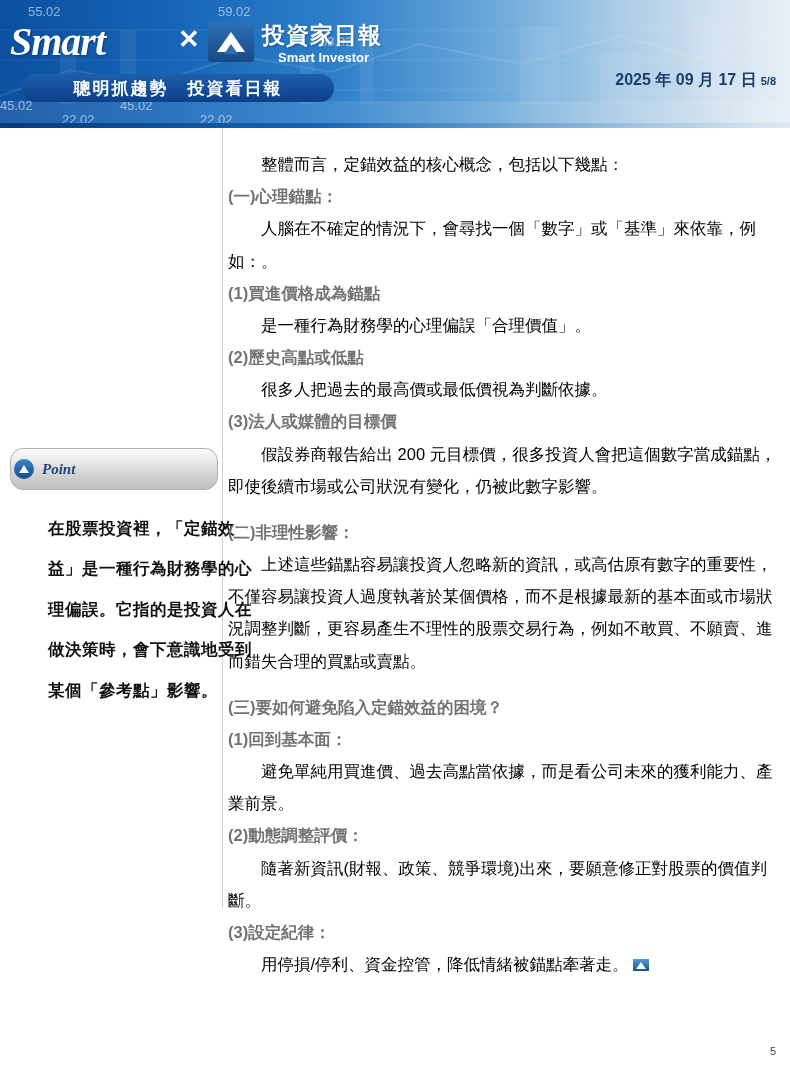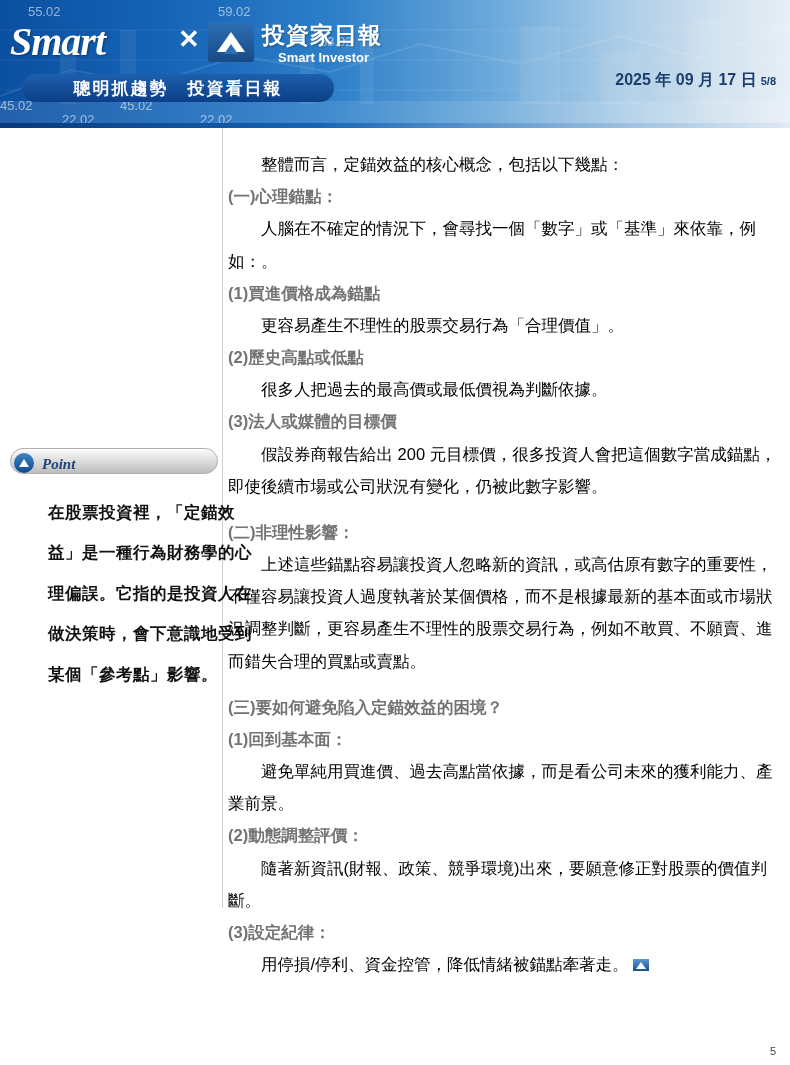--- a/index.html
+++ b/index.html
@@ -154,26 +154,26 @@
   
   .point-box {
     position: absolute;
     left: 10px;
     top: 320px;
     width: 210px;
   }
   .point-pill {
     position: relative;
     width: 208px;
-    height: 26px;
+    height: 42px;
     border-radius: 13px;
     background: linear-gradient(180deg,#fdfdfd,#d9d9d9 55%,#bdbdbd);
     border: 1px solid #b0b0b0;
     display: flex;
-    align-items: flex-end;
+    align-items: center;
   }
   .point-pill .circ {
     width: 20px; height: 20px;
     border-radius: 50%;
     margin-left: 3px;
     background: linear-gradient(180deg,#3b86c9,#14498c);
     position: relative;
     flex: none;
   }
   .point-pill .circ::after {
@@ -319,21 +319,21 @@
   </div>
 
   <div class="article">
 
     <p class="p-indent">整體而言，定錨效益的核心概念，包括以下幾點：</p>
 
     <p class="h-blue">(一)心理錨點：</p>
     <p class="p-indent">人腦在不確定的情況下，會尋找一個「數字」或「基準」來依靠，例如：。</p>
 
     <p class="h-blue">(1)買進價格成為錨點</p>
-    <p class="p-indent">更容易產生不理性的股票交易行為「合理價值」。</p>
+    <p class="p-indent">是一種行為財務學的心理偏誤「合理價值」。</p>
 
     <p class="h-blue">(2)歷史高點或低點</p>
     <p class="p-indent">很多人把過去的最高價或最低價視為判斷依據。</p>
 
     <p class="h-blue">(3)法人或媒體的目標價</p>
     <p class="p-indent">假設券商報告給出 200 元目標價，很多投資人會把這個數字當成錨點，即使後續市場或公司狀況有變化，仍被此數字影響。</p>
 
     <div class="gap"></div>
 
     <p class="h-blue">(二)非理性影響：</p>

